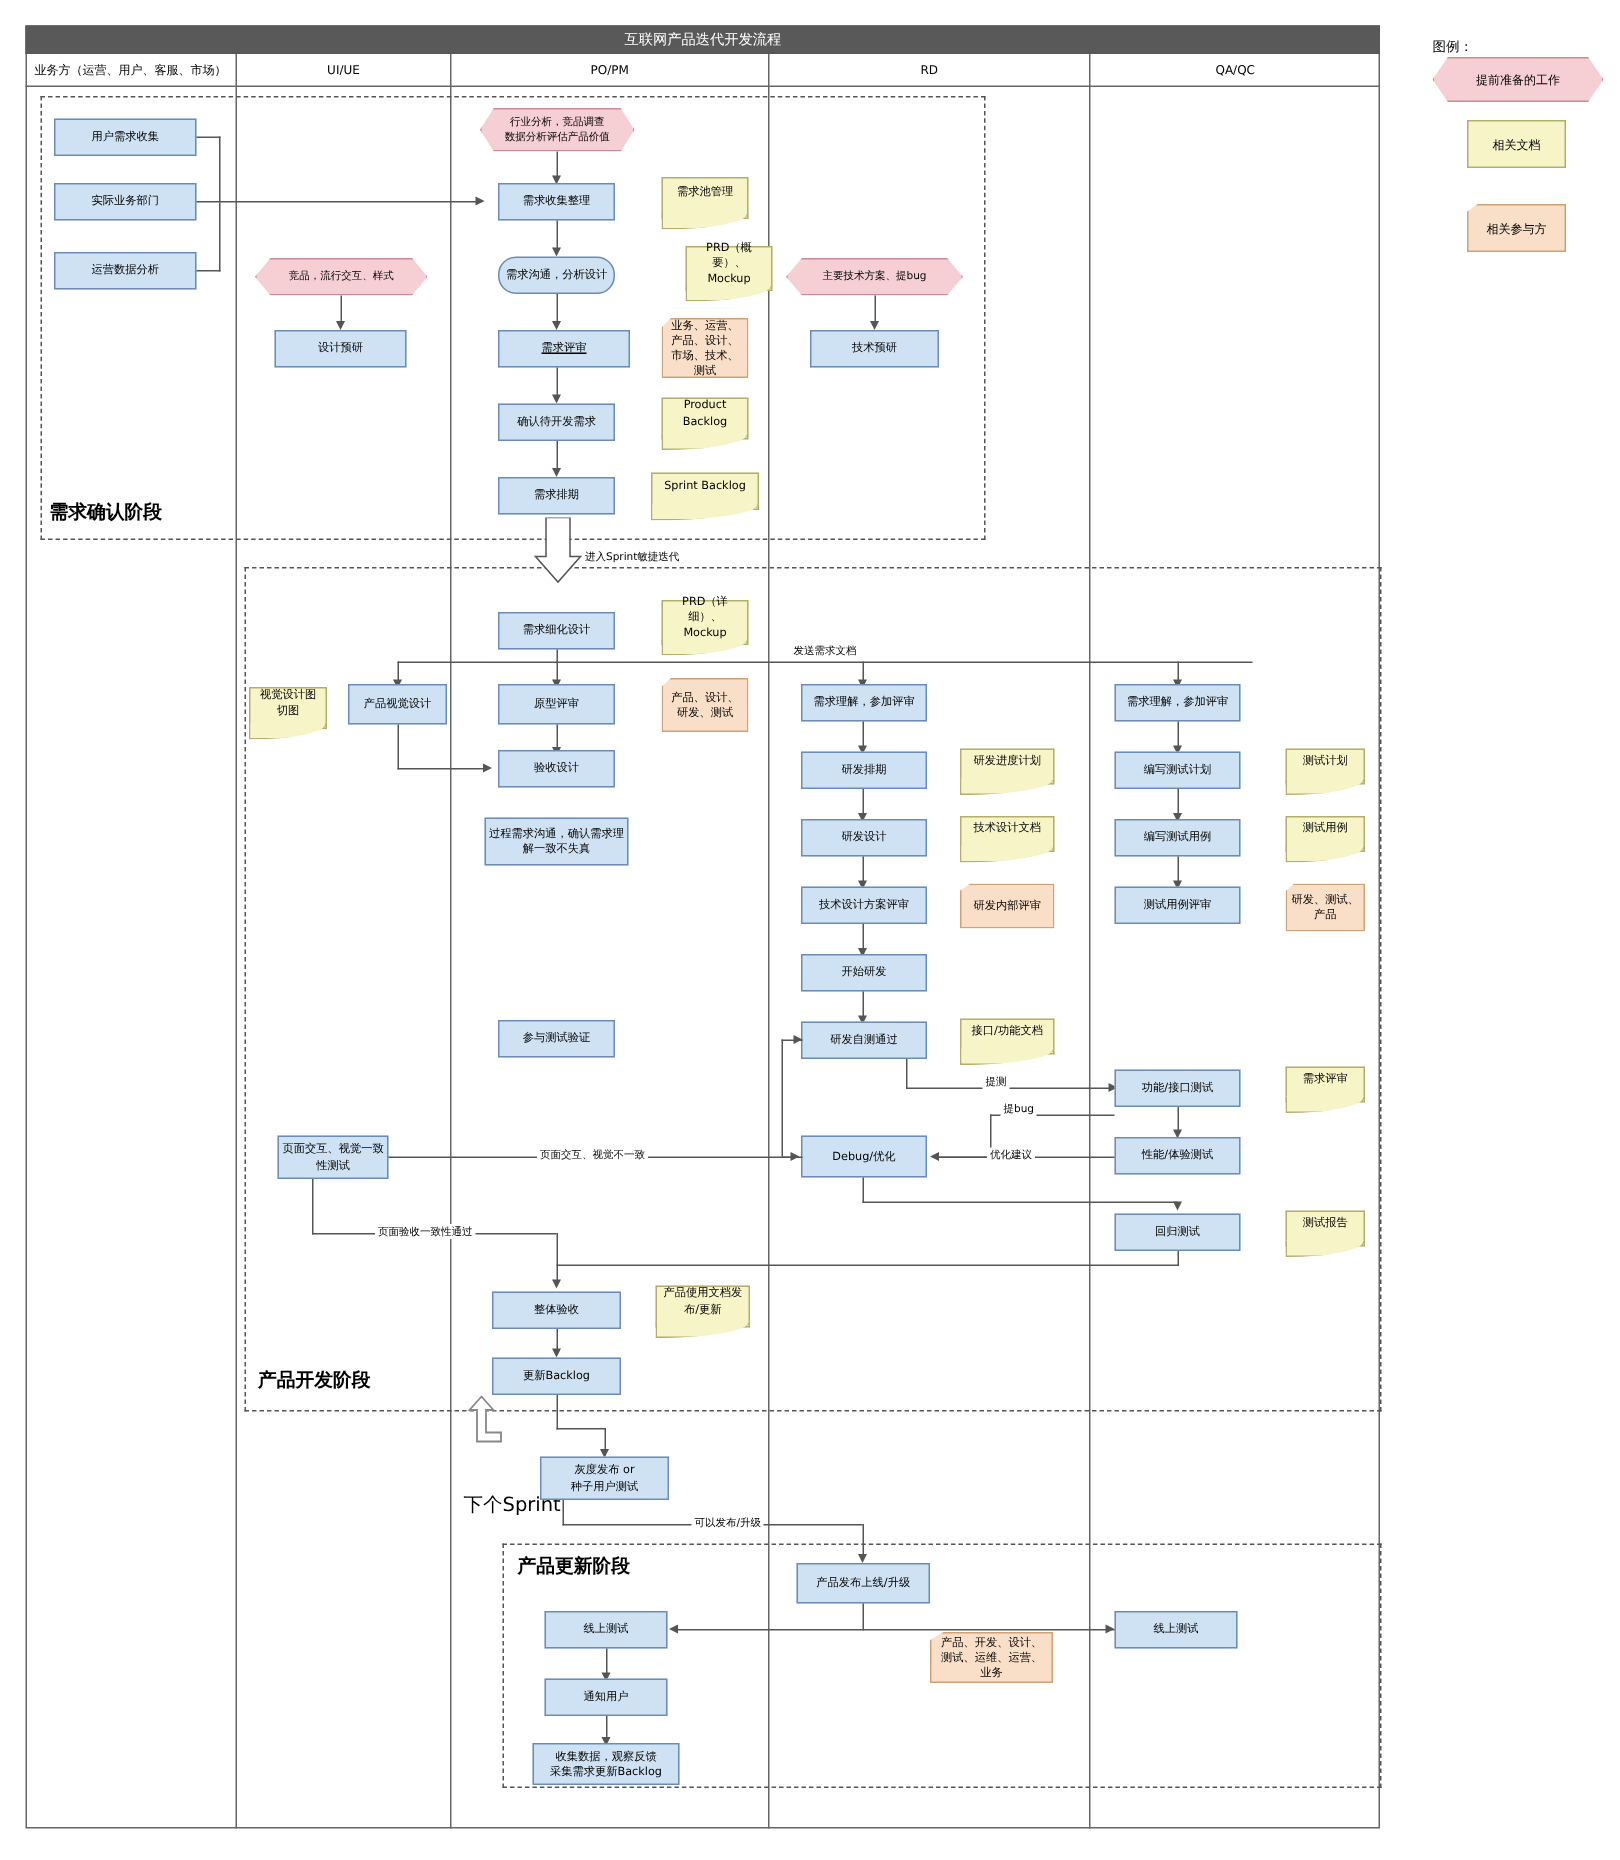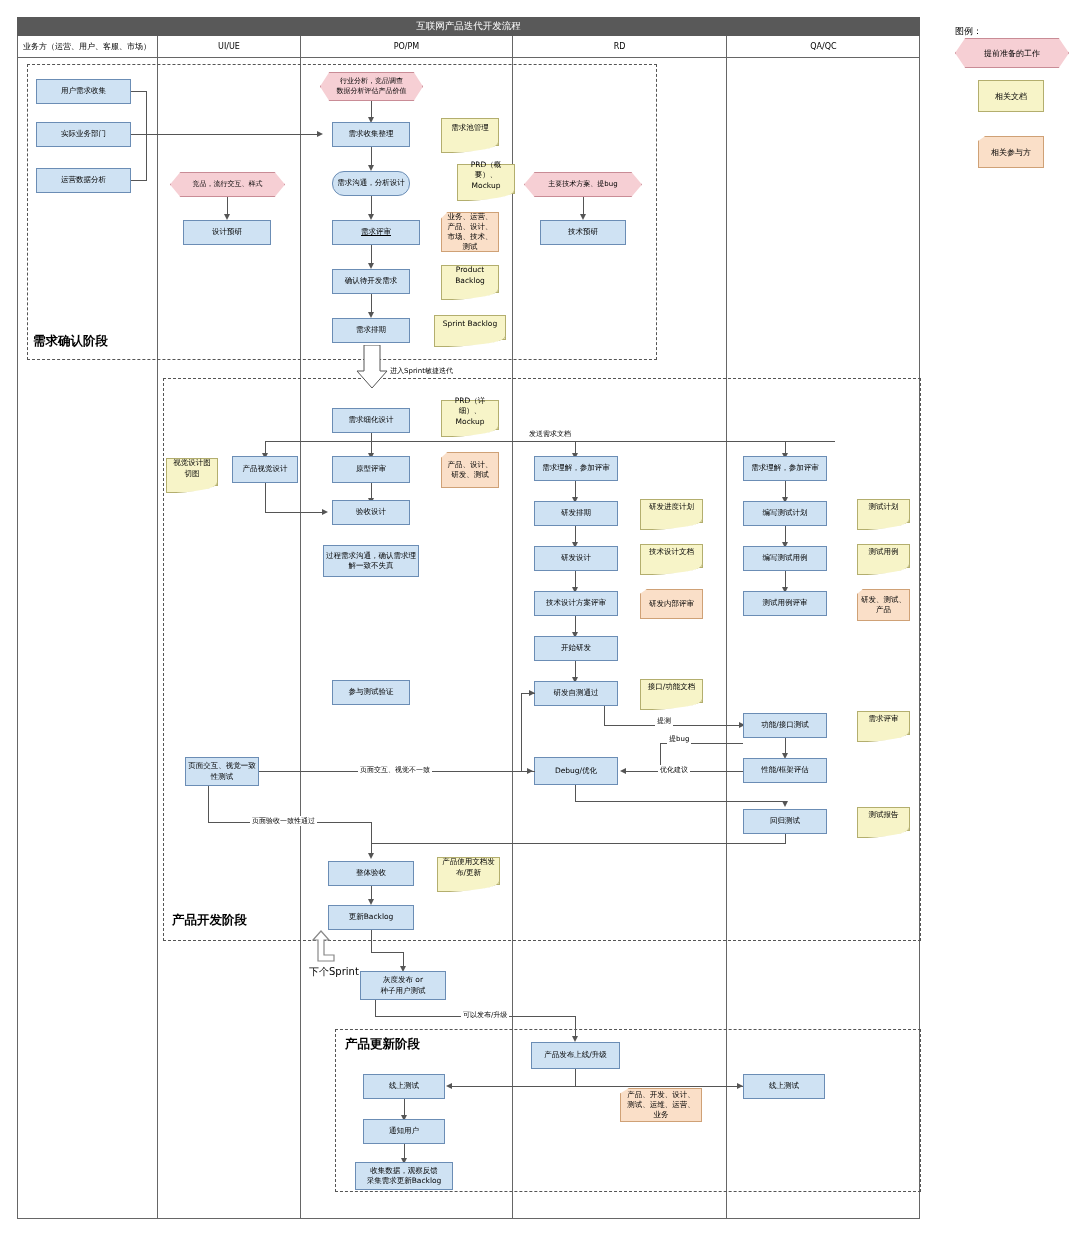--- a/index.html
+++ b/index.html
@@ -342,21 +342,21 @@
   <div class="arrowhead ar-d" style="left:781.5px;top:587px;"></div>
 
   <div class="node" style="left:743px;top:591px;width:84px;height:25px;">测试用例评审</div>
   <div class="party" style="left:857px;top:589px;width:53px;height:32px;">研发、测试、产品</div>
 
   <div class="node" style="left:743px;top:713px;width:84px;height:25px;">功能/接口测试</div>
   <div class="doc" style="left:857px;top:711px;width:53px;height:24px;">需求评审</div>
   <div class="ln lnv" style="left:785px;top:738px;height:17px;"></div>
   <div class="arrowhead ar-d" style="left:781.5px;top:753px;"></div>
 
-  <div class="node" style="left:743px;top:758px;width:84px;height:25px;">性能/框架评估</div>
+  <div class="node" style="left:743px;top:758px;width:84px;height:25px;">性能/体验测试</div>
 
   <div class="node" style="left:743px;top:809px;width:84px;height:25px;">回归测试</div>
   <div class="doc" style="left:857px;top:807px;width:53px;height:24px;">测试报告</div>
 
   <div class="ln lnh" style="left:660px;top:743px;width:83px;"></div>
   <div class="ln lnv" style="left:660px;top:743px;height:28px;"></div>
   <div class="arrowhead ar-l" style="left:620px;top:767.5px;"></div>
   <div class="ln lnh" style="left:626px;top:771px;width:34px;"></div>
   <div class="edge-label" style="left:667px;top:734px;">提bug</div>
 
@@ -389,21 +389,21 @@
   <div class="node" style="left:328px;top:861px;width:86px;height:25px;">整体验收</div>
   <div class="doc" style="left:437px;top:857px;width:63px;height:28px;">产品使用文档发布/更新</div>
   <div class="ln lnv" style="left:371px;top:886px;height:15px;"></div>
   <div class="arrowhead ar-d" style="left:367.5px;top:899px;"></div>
 
   <div class="node" style="left:328px;top:905px;width:86px;height:25px;">更新Backlog</div>
 
   <svg class="bigarrow-svg" style="left:310px;top:930px;" width="30" height="32">
     <path d="M8,31 L8,10 L3,10 L11,1 L19,10 L14,10 L14,25 L24,25 L24,31 Z" fill="#ffffff" stroke="#888888" stroke-width="1.2"></path>
   </svg>
-  <div class="edge-label" style="left:307px;top:965px;font-size:10px;">下个Sprint</div>
+  <div class="edge-label" style="left:307px;top:994px;font-size:13px;">下个Sprint</div>
 
   <div class="ln lnv" style="left:371px;top:930px;height:23px;"></div>
   <div class="ln lnh" style="left:371px;top:952px;width:33px;"></div>
   <div class="ln lnv" style="left:403px;top:952px;height:16px;"></div>
   <div class="arrowhead ar-d" style="left:399.5px;top:966px;"></div>
 
   <div class="node" style="left:360px;top:971px;width:86px;height:29px;white-space:pre-line;">灰度发布 or
 种子用户测试</div>
 
   <div class="ln lnv" style="left:375px;top:1000px;height:17px;"></div>

